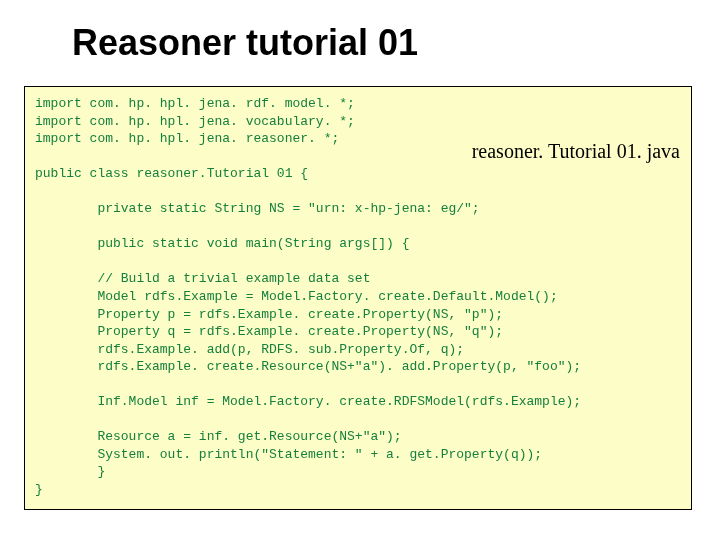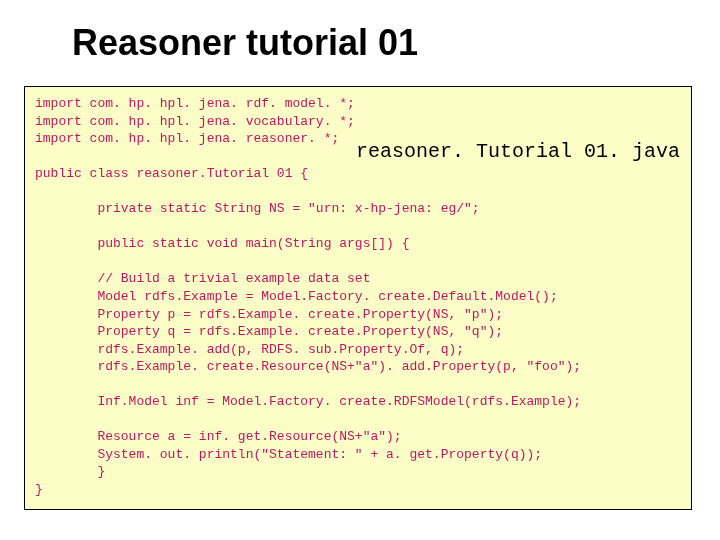--- a/index.html
+++ b/index.html
@@ -32,29 +32,29 @@
     left: 24px;
     width: 668px;
     height: 424px;
     background: #fdfdc8;
     border: 1px solid #000;
     box-sizing: border-box;
     padding: 8px 10px 8px 10px;
     font-family: "Courier New", Courier, monospace;
     font-size: 13px;
     line-height: 1.35;
-    color: #be185d;
+    color: #15803d;
     white-space: pre;
     overflow: hidden;
   }
   .filename {
     position: absolute;
     top: 140px;
     right: 40px;
-    font-family: Liberation Mono, monospace;
+    font-family: Liberation Serif, serif;
     font-size: 20px;
     font-weight: normal;
     color: #000;
     white-space: pre;
     text-align: right;
   }
 </style>
 </head>
 <body>
 

